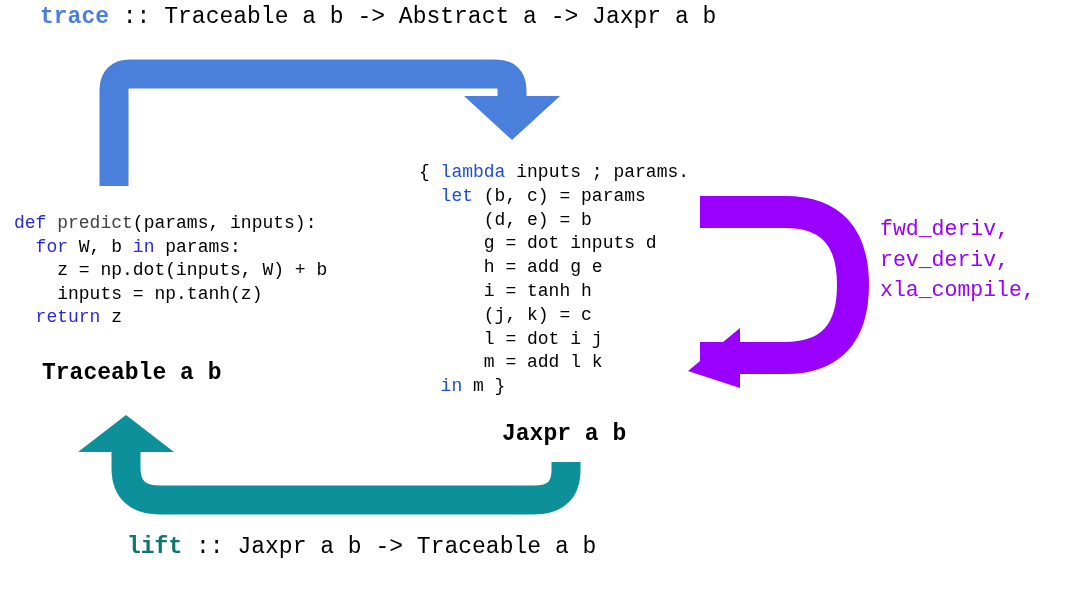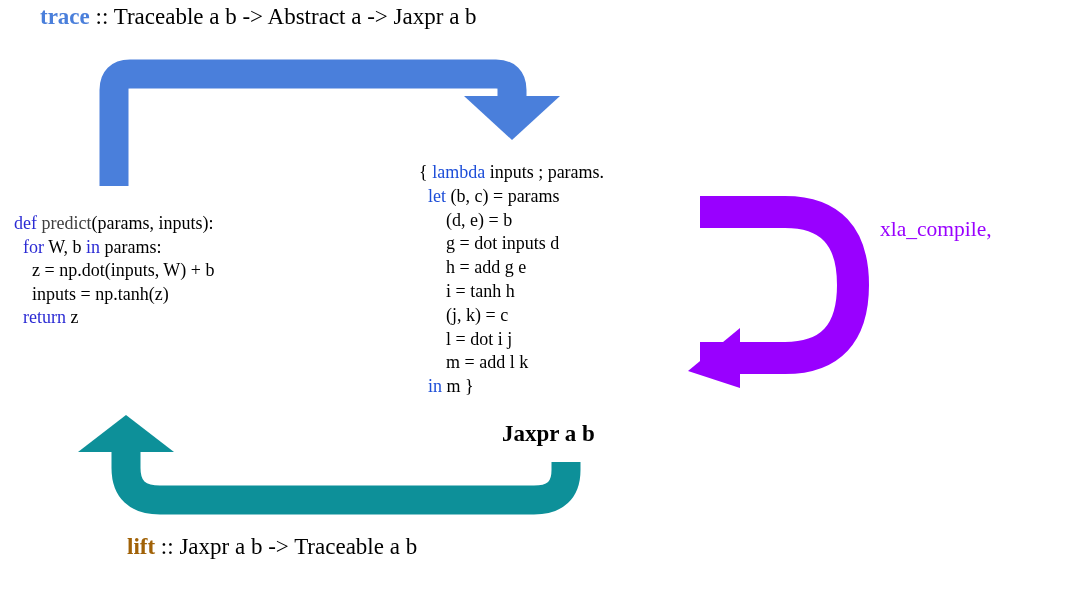--- a/index.html
+++ b/index.html
@@ -18,37 +18,37 @@
   #arrows {
     position: absolute;
     left: 0; top: 0;
     width: 1066px;
     height: 591px;
     pointer-events: none;
   }
   .txt {
     position: absolute;
     white-space: pre;
-    font-family: Liberation Serif, serif;
+    font-family: Liberation Mono, monospace;
     color: #000000;
   }
   
   #sig-top {
     left: 40px;
     top: 4px;
     font-size: 23px;
     letter-spacing: 0px;
   }
   #sig-bottom {
     left: 127px;
     top: 534px;
     font-size: 23px;
   }
   .kw-blue  { color: #4a7fdb; font-weight: bold; }
-  .kw-teal  { color: #a16207; font-weight: bold; }
+  .kw-teal  { color: #0f766e; font-weight: bold; }
 
   
   #py-code {
     left: 14px;
     top: 212px;
     font-size: 18px;
     line-height: 23.5px;
   }
   
   #jx-code {
@@ -122,19 +122,20 @@
       <polygon points="78,452 126,415 174,452" fill="#0d9099"></polygon>
     </g>
   </svg>
 
   <div class="txt" id="sig-top"><span class="kw-blue">trace</span><span> :: Traceable a b -&gt; Abstract a -&gt; Jaxpr a b</span></div>
 
   <div class="txt" id="py-code"><div><span class="py-kw">def </span><span class="py-fn">predict</span><span>(params, inputs):</span></div><div><span>  </span><span class="py-kw">for</span><span> W, b </span><span class="py-kw">in</span><span> params:</span></div><div><span>    z = np.dot(inputs, W) + b</span></div><div><span>    inputs = np.tanh(z)</span></div><div><span>  </span><span class="py-kw">return</span><span> z</span></div></div>
 
   <div class="txt" id="jx-code"><div><span>{ </span><span class="jx-kw">lambda</span><span> inputs ; params.</span></div><div><span>  </span><span class="jx-kw">let</span><span> (b, c) = params</span></div><div><span>      (d, e) = b</span></div><div><span>      g = dot inputs d</span></div><div><span>      h = add g e</span></div><div><span>      i = tanh h</span></div><div><span>      (j, k) = c</span></div><div><span>      l = dot i j</span></div><div><span>      m = add l k</span></div><div><span>  </span><span class="jx-kw">in</span><span> m }</span></div></div>
 
+  <div class="txt" id="label-traceable">Traceable a b</div>
   <div class="txt" id="label-jaxpr">Jaxpr a b</div>
 
-  <div class="txt" id="transform-list"><div>xla_compile,</div></div>
+  <div class="txt" id="transform-list"><div>fwd_deriv,</div><div>rev_deriv,</div><div>xla_compile,</div></div>
 
   <div class="txt" id="sig-bottom"><span class="kw-teal">lift</span><span> :: Jaxpr a b -&gt; Traceable a b</span></div>
 
 </div>
 
 </body></html>

